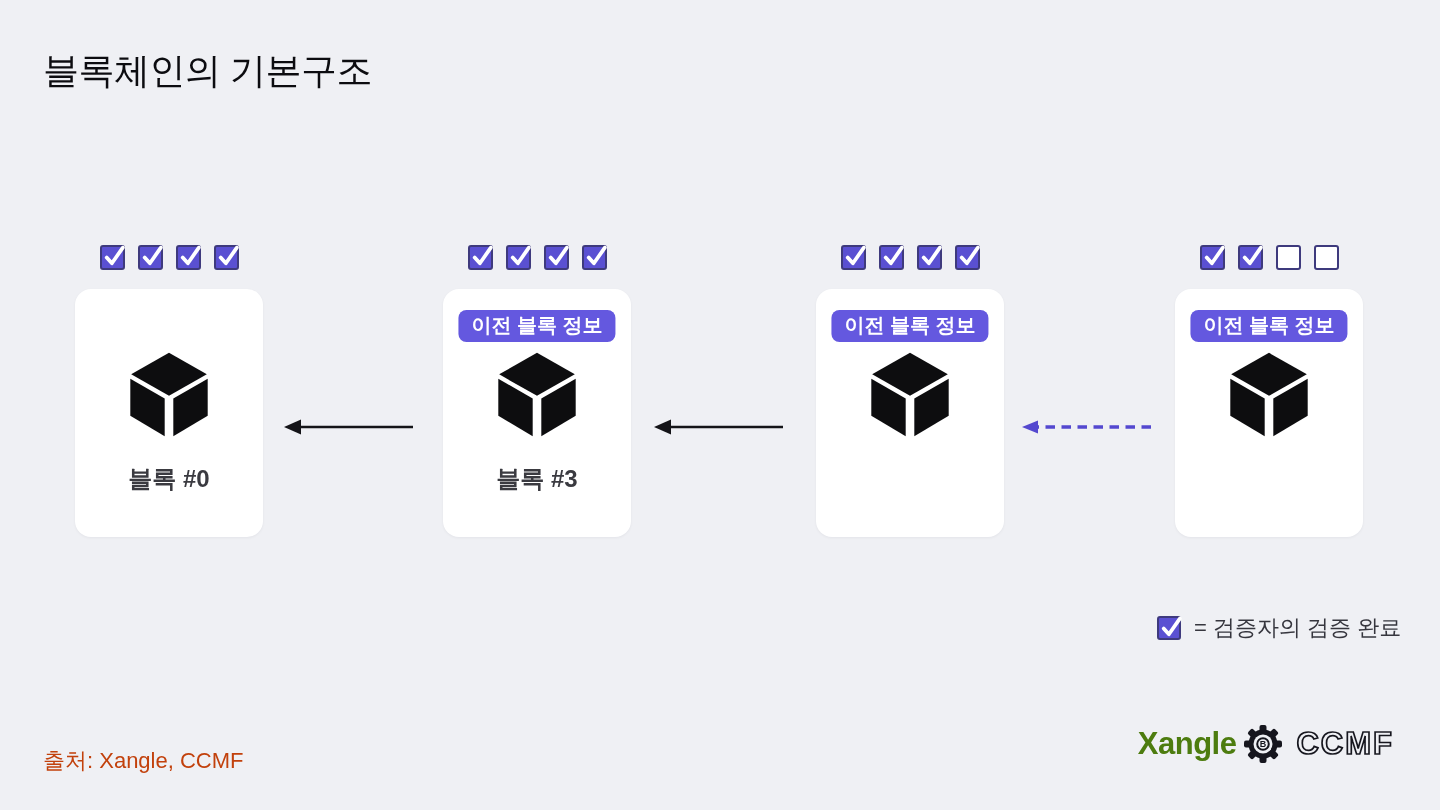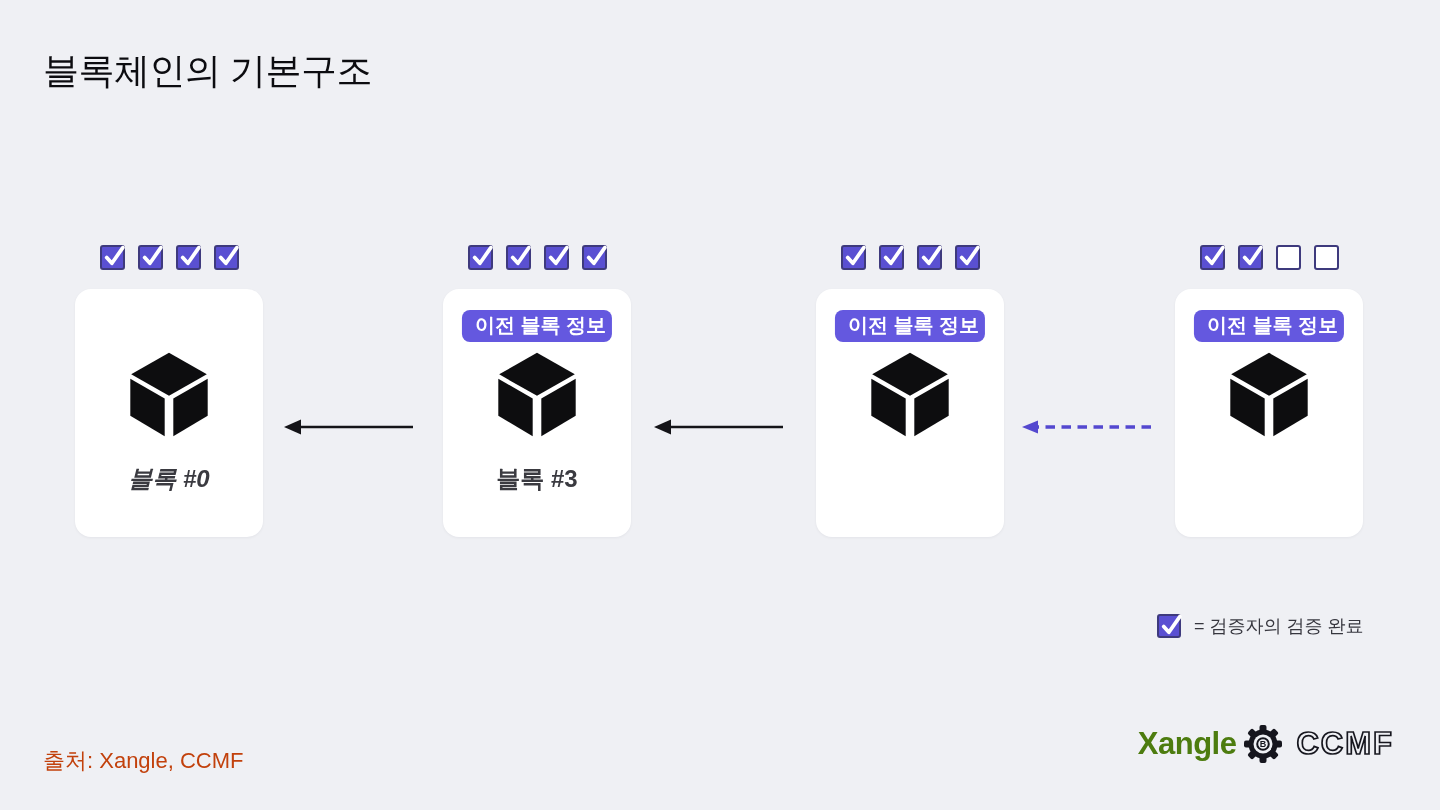--- a/index.html
+++ b/index.html
@@ -22,21 +22,21 @@
 
   
   .block-group {
     position: absolute;
     top: 245px;
     width: 188px;
     display: flex;
     flex-direction: column;
     align-items: center;
   }
-  .g0 { left: 75px; font-style: italic; }
+  .g0 { left: 75px; }
   .g1 { left: 443px; }
   .g2 { left: 816px; }
   .g3 { left: 1175px; }
 
   .check-row {
     display: flex;
     gap: 13px;
     height: 25px;
     align-items: center;
   }
@@ -67,21 +67,21 @@
   .block-badge {
     position: absolute;
     top: 21px;
     left: 50%;
     transform: translateX(-50%);
     background: #6458DF;
     color: #FFFFFF;
     font-size: 20px;
     font-weight: 700;
     white-space: nowrap;
-    padding: 4px 6px 6px 13px;
+    padding: 4px 13px 6px 13px;
     border-radius: 8px;
     line-height: 1.1;
   }
   .cube {
     position: absolute;
     top: 63px;
     left: 50%;
     transform: translateX(-50%);
     width: 88px; height: 86px;
   }
@@ -108,21 +108,21 @@
   
   .legend {
     position: absolute;
     left: 1157px; top: 613px;
     display: flex;
     align-items: center;
     gap: 13px;
   }
   .legend .chk { width: 24px; height: 24px; }
   .legend-text {
-    font-size: 18px;
+    font-size: 22px;
     font-weight: 500;
     color: #36363E;
     white-space: nowrap;
   }
 
   
   .source-text {
     position: absolute;
     left: 43px; top: 746px;
     font-size: 22px;

